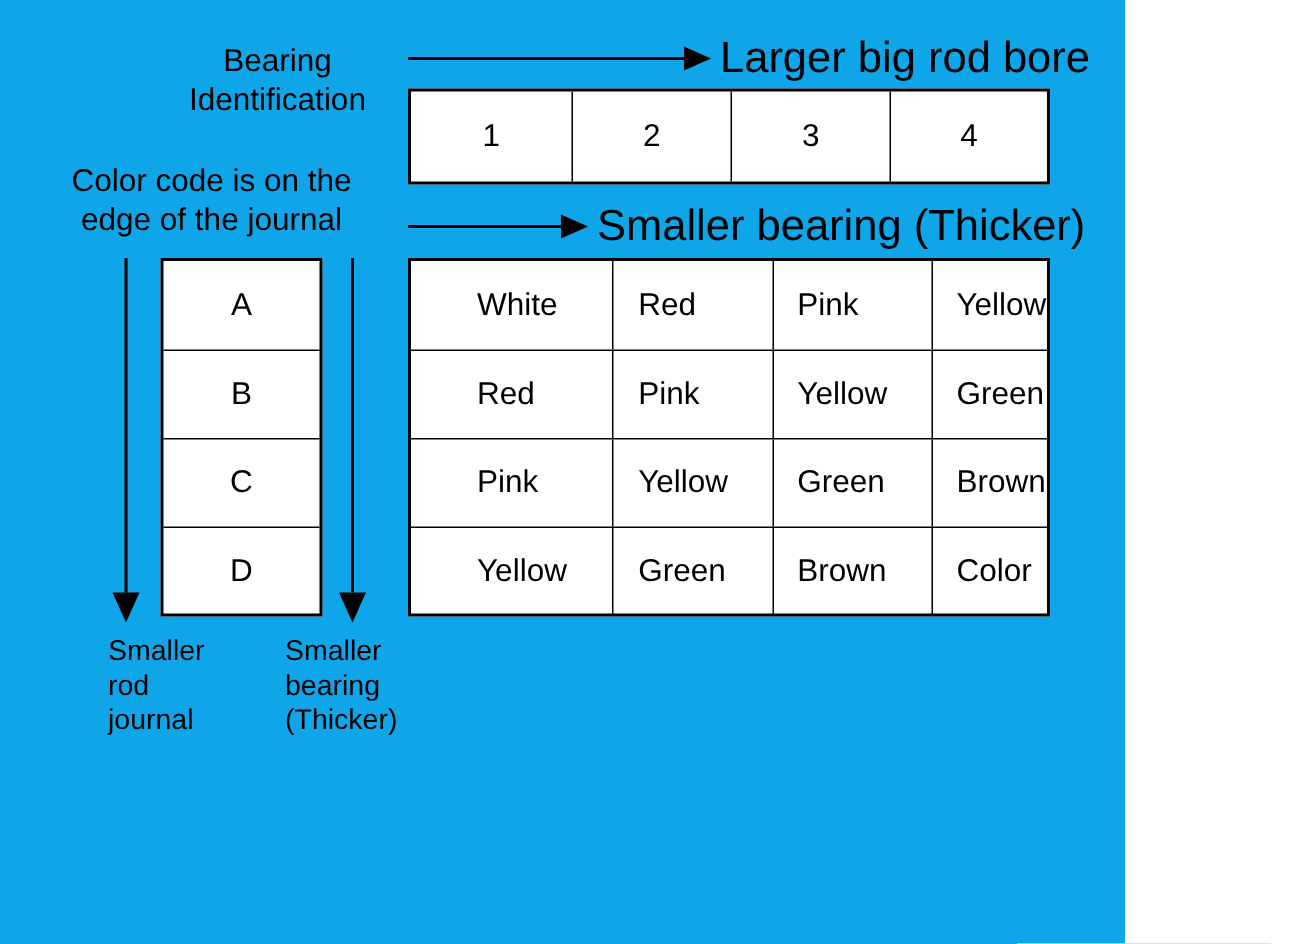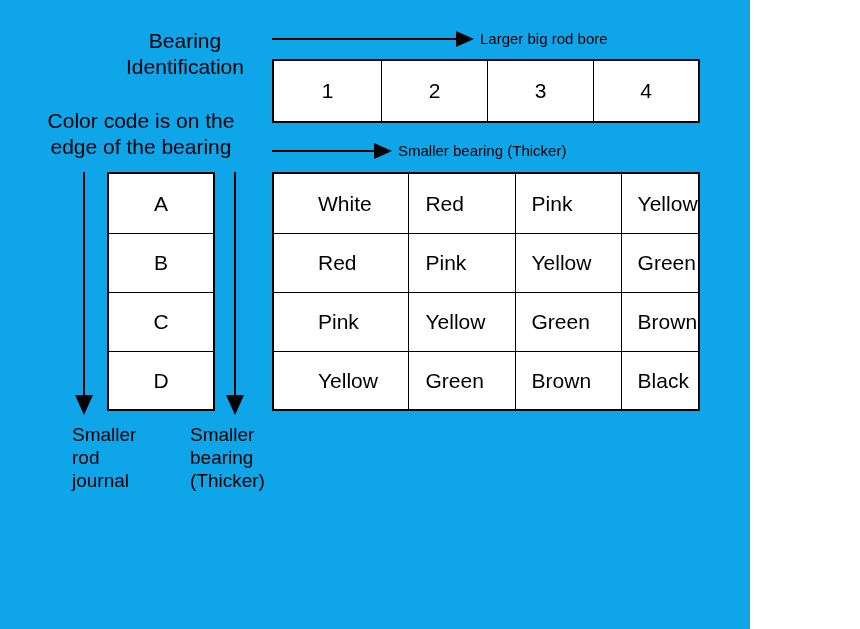--- a/index.html
+++ b/index.html
@@ -25,21 +25,21 @@
   
   .label-block {
     font-size: 21px;
     line-height: 26px;
     white-space: pre-line;
     color: #000;
   }
   .label-center { text-align: center; }
 
   .arrow-caption {
-    font-size: 15px;
+    font-size: 29px;
     line-height: 24px;
     white-space: nowrap;
   }
 
   .foot-label {
     font-size: 19px;
     line-height: 23px;
     white-space: pre-line;
     text-align: left;
   }
@@ -119,21 +119,21 @@
 </style>
 </head>
 <body>
 
 <div id="canvas">
 
   <div class="abs label-block label-center" style="left:118px; top:28px; width:134px;">Bearing
 Identification</div>
 
   <div class="abs label-block label-center" style="left:30px; top:108px; width:222px;">Color code is on the
-edge of the bearing</div>
+edge of the journal</div>
 
   <div class="h-arrow" style="left:272px; top:31px; width:202px;">
     <div class="shaft" style="width:184px;"></div>
     <div class="head" style="left:184px;"></div>
   </div>
   <div class="abs arrow-caption" style="left:480px; top:27px;">Larger big rod bore</div>
 
   <div class="grid" id="number-table" style="left:272px; top:59px; width:428px; height:64px;">
     <div class="row" style="height:60px;">
       <div class="cell" style="width:107px;">1</div>
@@ -194,21 +194,21 @@
       <div class="cell" style="width:107px;">Pink</div>
       <div class="cell" style="width:106px;">Yellow</div>
       <div class="cell" style="width:106px;">Green</div>
       <div class="cell" style="width:105px;">Brown</div>
     </div>
 
     <div class="row" style="height:59px;">
       <div class="cell" style="width:107px;">Yellow</div>
       <div class="cell" style="width:106px;">Green</div>
       <div class="cell" style="width:106px;">Brown</div>
-      <div class="cell" style="width:105px;">Black</div>
+      <div class="cell" style="width:105px;">Color</div>
     </div>
   </div>
 
   <div class="abs foot-label" style="left:72px; top:423px; width:110px;">Smaller
 rod
 journal</div>
 
   <div class="abs foot-label" style="left:190px; top:423px; width:120px;">Smaller
 bearing
 (Thicker)</div>

